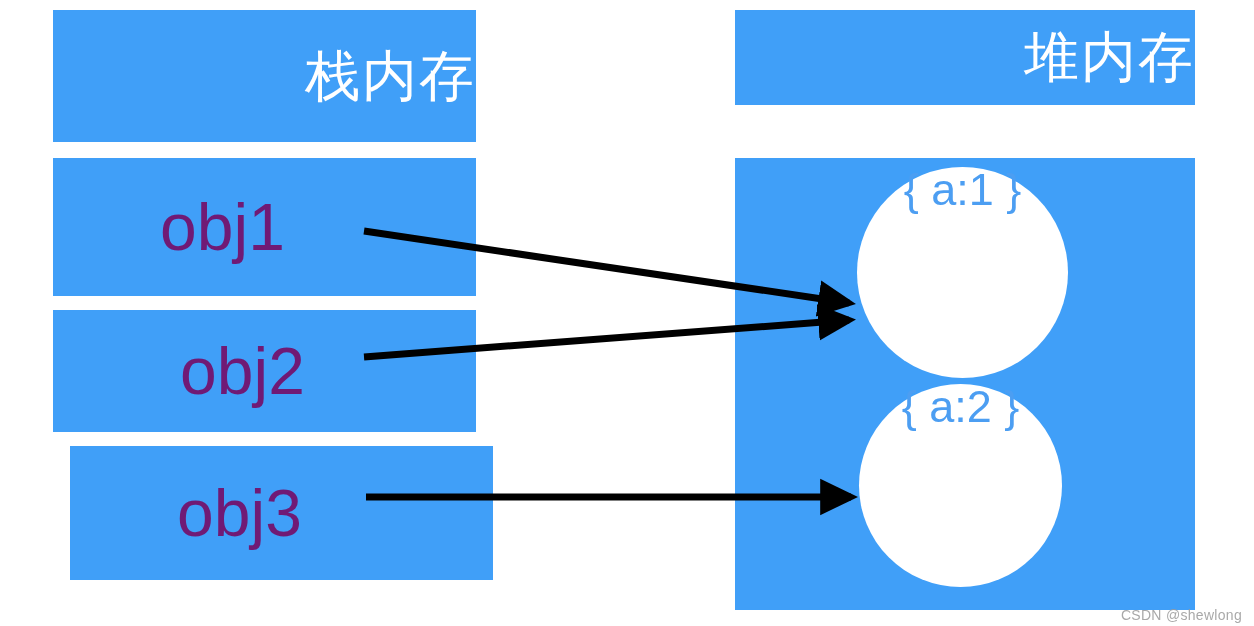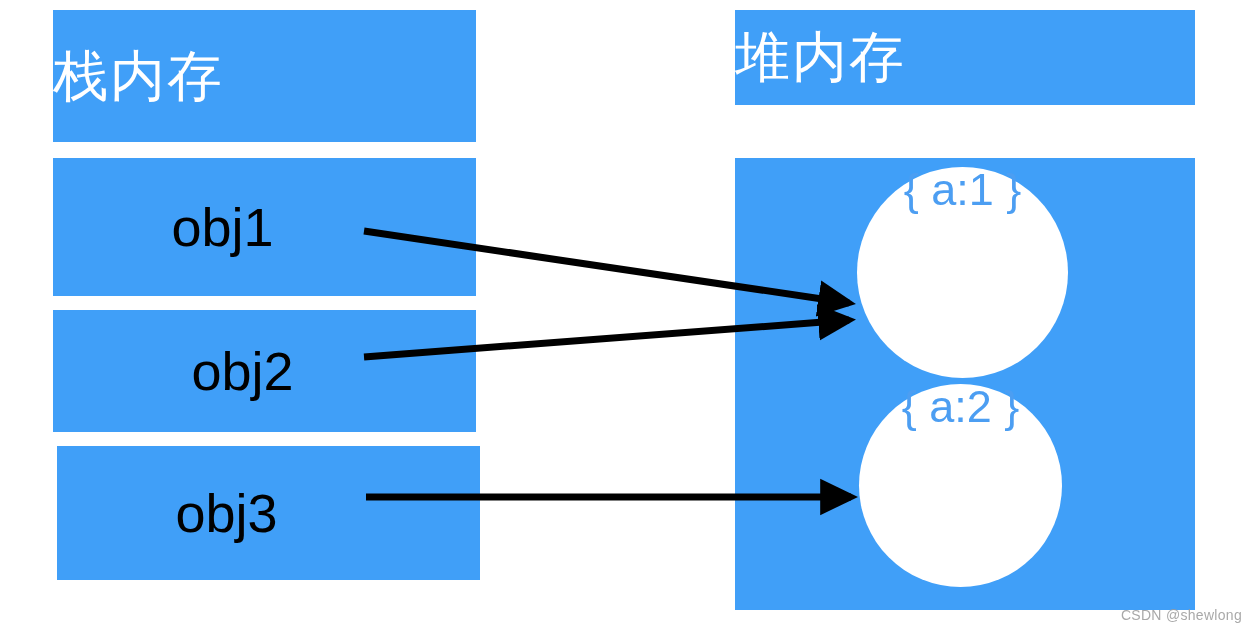--- a/index.html
+++ b/index.html
@@ -23,44 +23,44 @@
   .cell,
   .heap-body {
     position: absolute;
     background: #409ff8;
     box-sizing: border-box;
   }
 
   .panel-header {
     display: flex;
     align-items: center;
-    justify-content: flex-start;
+    justify-content: flex-end;
   }
   .panel-header .title {
     color: #ffffff;
     font-size: 55px;
     font-weight: 400;
     line-height: 1;
     letter-spacing: 2px;
   }
 
   
   #stack-header { left: 53px;  top: 10px;  width: 423px; height: 132px; }
   #stack-cell-1 { left: 53px;  top: 158px; width: 423px; height: 138px; }
   #stack-cell-2 { left: 53px;  top: 310px; width: 423px; height: 122px; padding-left: 40px; }
-  #stack-cell-3 { left: 57px;  top: 446px; width: 423px; height: 134px; }
+  #stack-cell-3 { left: 70px;  top: 446px; width: 423px; height: 134px; }
 
   .cell {
     display: flex;
     align-items: center;
     justify-content: center;
   }
   .cell .cell-label {
-    color: #000000;
-    font-size: 54px;
+    color: #701a75;
+    font-size: 66px;
     font-weight: 400;
     line-height: 1;
     transform: translateX(-42px);
   }
 
   
   #heap-header { left: 735px; top: 10px;  width: 460px; height: 95px; }
   #heap-body   { left: 735px; top: 158px; width: 460px; height: 452px; }
 
   

